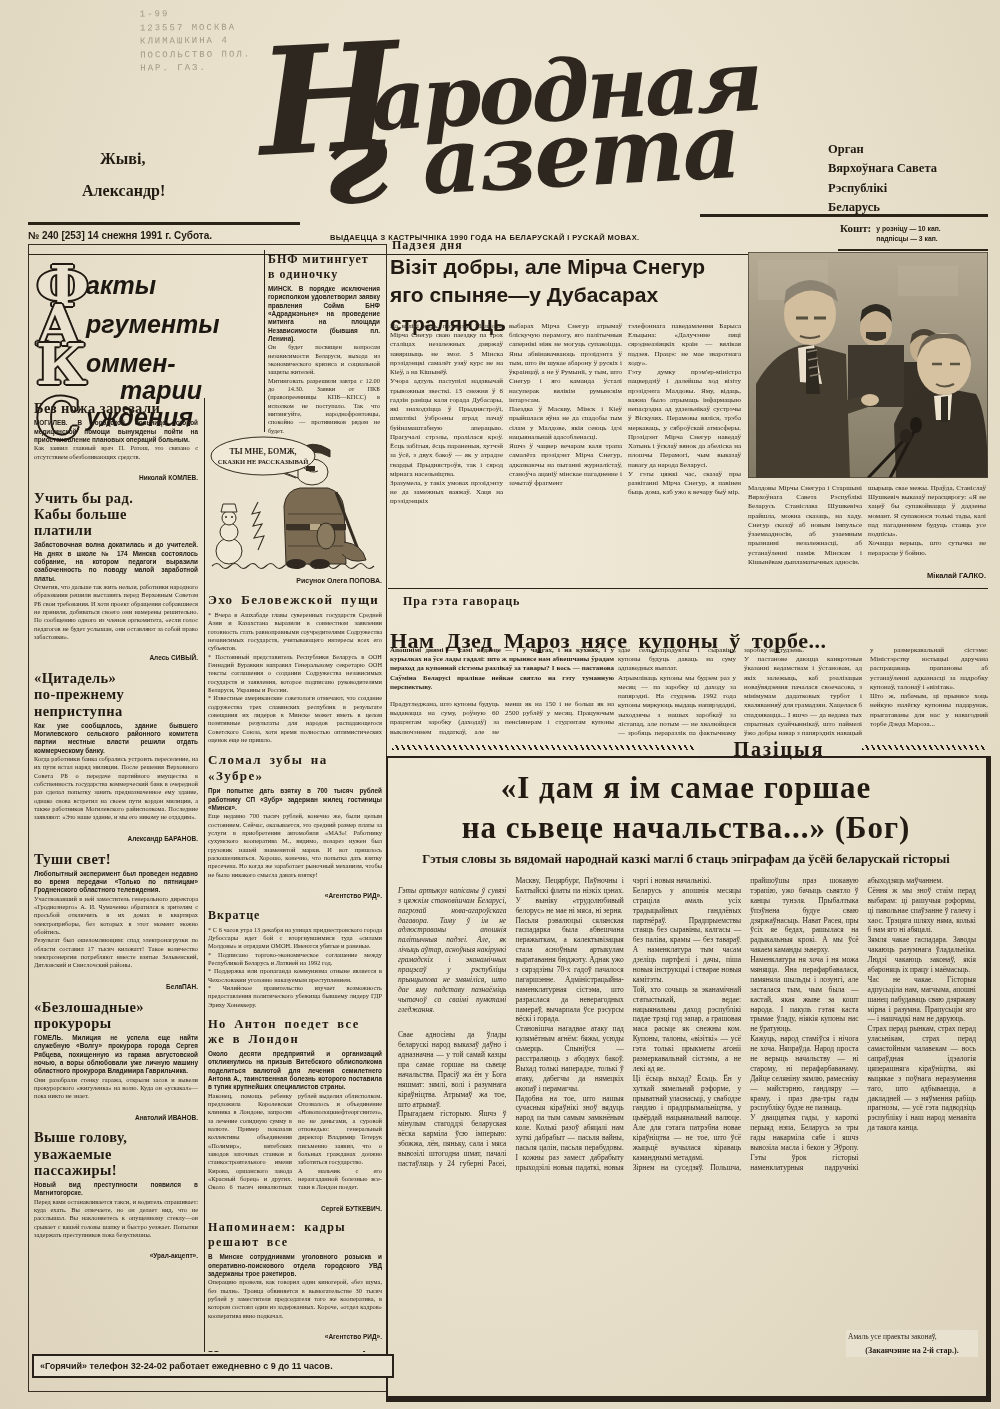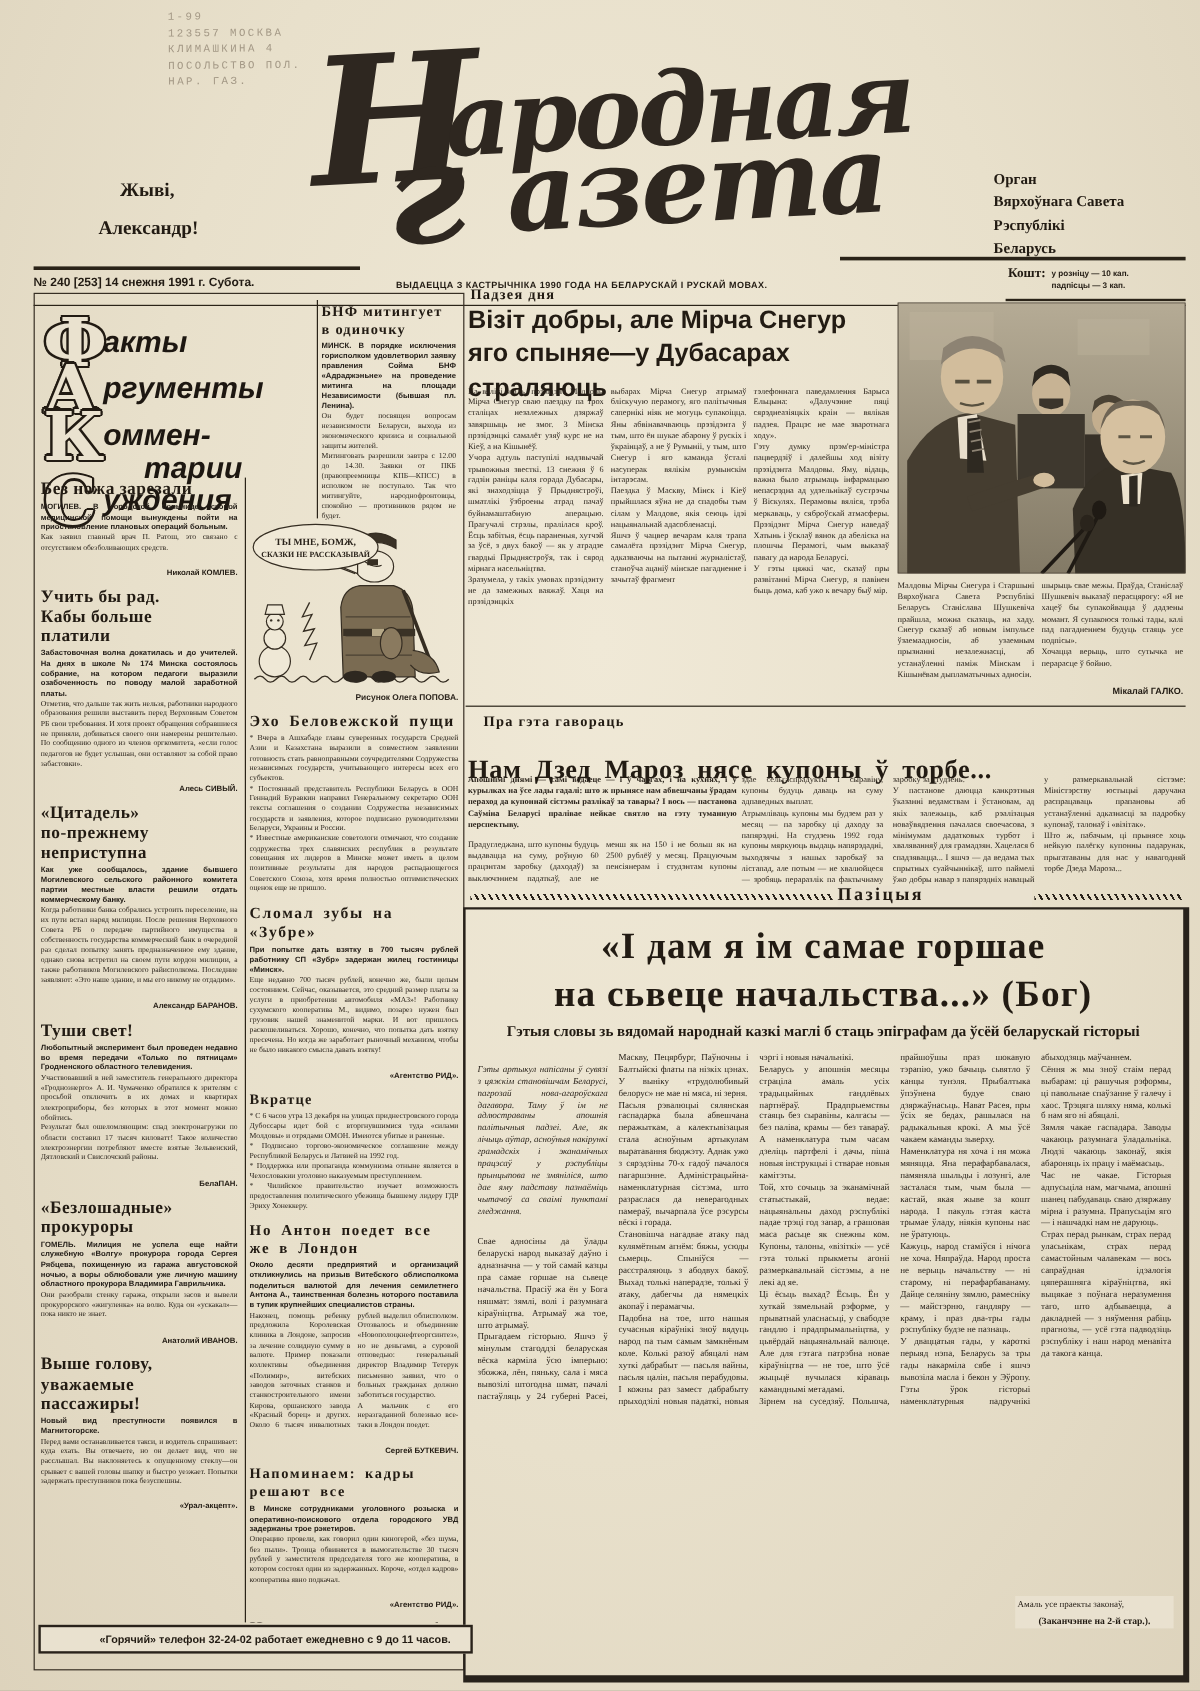--- a/index.html
+++ b/index.html
@@ -249,21 +249,21 @@
       <span class="sig">«Агентство РИД».</span>
     </div>
     <div class="art">
       <div class="serifb h-a" style="font-size:14px;">Ну что с них возьмешь!</div>
       <div class="lead-t fz64">Долгое время имя Эдуарда Тенякова, президента Челябинской универсальной биржи, не сходило со страниц газет. Поводом был его арест по обвинению в получении крупной взятки.</div>
 
     </div>
   </div>
 
   <div class="abs" style="left:32px;top:1354px;width:346px;height:20px;border:2px solid #29221a;background:#e9e1cf;display:flex;align-items:center;padding:0 6px;z-index:5;">
-    <span class="sansb" style="font-size:9px;margin-left:43px;">«Горячий» телефон 32-24-02 работает ежедневно с 9 до 11 часов.</span>
+    <span class="sansb" style="font-size:9px;">«Горячий» телефон 32-24-02 работает ежедневно с 9 до 11 часов.</span>
   </div>
 
   <div class="abs serifb" style="left:392px;top:238px;font-size:12px;letter-spacing:1px;">Падзея дня</div>
   <div class="abs" style="left:390px;top:253px;width:360px;">
     <div class="sansb" style="font-size:21px;line-height:1.35;">Візіт добры, але Мірча Снегур</div>
     <div class="sansb" style="font-size:21px;line-height:1.35;">яго спыняе—у Дубасарах страляюць</div>
   </div>
   <div class="abs body-t fz7" style="left:390px;top:322px;width:113px;height:262px;overflow:hidden;">На вялікі жаль, прэзідэнт Малдовы Мірча Снегур сваю паездку па трох сталіцах незалежных дзяржаў завяршыць не змог. З Мінска прэзідэнцкі самалёт узяў курс не на Кіеў, а на Кішынёў.
 Учора адтуль паступілі надзвычай трывожныя звесткі. 13 снежня ў 6 гадзін раніцы каля горада Дубасары, які знаходзіцца ў Прыднястроўі, шматлікі ўзброены атрад пачаў буйнамаштабную аперацыю. Прагучалі стрэлы, пралілася кроў. Ёсць забітыя, ёсць параненыя, хутчэй за ўсё, з двух бакоў — як у атрадзе гвардыі Прыднястроўя, так і сярод мірнага насельніцтва.
 Зразумела, у такіх умовах прэзідэнту не да замежных ваяжаў. Хаця на прэзідэнцкіх</div>
@@ -341,21 +341,21 @@
   <div class="abs serifb" style="left:390px;top:628px;width:596px;font-size:22px;letter-spacing:.5px;word-spacing:5px;">Нам Дзед Мароз нясе купоны ў торбе...</div>
   <div class="abs body-t fz7" style="left:390px;top:646px;width:224px;height:52px;overflow:hidden;font-weight:bold;">Апошнімі днямі — самі ведаеце — і ў чаргах, і на кухнях, і ў курылках на ўсе лады гадалі: што ж прынясе нам абвешчаны ўрадам пераход да купоннай сістэмы разлікаў за тавары? І вось — пастанова Саўміна Беларусі пралівае нейкае святло на гэту туманную перспектыву.</div>
   <div class="abs body-t fz7 twocol" style="left:390px;top:700px;width:224px;height:46px;overflow:hidden;">Прадугледжана, што купоны будуць выдавацца на суму, роўную 60 працэнтам заробку (даходаў) за выключэннем падаткаў, але не менш як на 150 і не больш як на 2500 рублёў у месяц. Працуючым пенсіянерам і студэнтам купоны дадуць па месцы работы і вучобы. Таму, хто</div>
   <div class="abs body-t fz7 threecol" style="left:618px;top:646px;width:370px;overflow:hidden;">здае сельгаспрадукты і сыравіну, купоны будуць даваць на суму адпаведных выплат.
 Атрымліваць купоны мы будзем раз у месяц — па заробку ці даходу за папярэдні. На студзень 1992 года купоны мяркуюць выдаць напярэдадні, зыходзячы з нашых заробкаў за лістапад, але потым — не хвалюйцеся — зробяць пераразлік па фактычнаму заробку за студзень.
 У пастанове даюцца канкрэтныя ўказанні ведамствам і ўстановам, ад якіх залежыць, каб рэалізацыя новаўвядзення пачалася своечасова, з мінімумам дадатковых турбот і хваляванняў для грамадзян. Хацелася б спадзявацца... І яшчэ — да ведама тых спрытных суайчыннікаў, што паймелі ўжо добры навар з папярэдніх навацый у размеркавальнай сістэме: Міністэрству юстыцыі даручана распрацаваць прапановы аб устанаўленні адказнасці за падробку купонаў, талонаў і «візітак».
 Што ж, пабачым, ці прынясе хоць нейкую палёгку купонны падарунак, прыгатаваны для нас у навагодняй торбе Дзеда Мароза...</div>
 
   <div class="zig" style="left:392px;top:745px;width:302px;"></div>
   <div class="zig" style="left:862px;top:745px;width:124px;"></div>
-  <div class="abs serifb" style="left:698px;top:738px;width:162px;text-align:left;font-size:15px;letter-spacing:2px;background:#e9e1cf;">Пазіцыя</div>
+  <div class="abs serifb" style="left:698px;top:738px;width:162px;text-align:center;font-size:20px;letter-spacing:2px;background:#e9e1cf;">Пазіцыя</div>
 
   <div class="abs" style="left:386px;top:756px;width:598px;height:638px;border:2px solid #28221b;border-right-width:5px;border-bottom-width:6px;"></div>
   <div class="abs serifb" style="left:398px;top:768px;width:576px;font-size:31px;line-height:1.3;text-align:center;letter-spacing:1px;">
     <div>«І дам я ім самае горшае</div>
     <div>на сьвеце начальства...» (Бог)</div>
   </div>
   <div class="abs serifb" style="left:398px;top:852px;width:576px;font-size:12.5px;text-align:center;">Гэтыя словы зь вядомай  народнай  казкі  маглі  б  стаць  эпіграфам  да  ўсёй  беларускай  гісторыі</div>
   <div class="abs body-t fz75" id="paz-body" style="left:398px;top:876px;width:578px;height:504px;overflow:hidden;">
     <p class="paz-intro">Гэты артыкул напісаны ў сувязі з цяжкім становішчам Беларусі, пагрозай нова-агароўскага дагавора. Таму ў ім не адлюстраваны апошнія палітычныя падзеі. Але, як лічыць аўтар, асноўныя накірункі грамадскіх і эканамічных працэсаў у рэспубліцы прынцыпова не змяніліся, што дае яму падставу пазнаёміць чытачоў са сваімі пунктамі гледжання.</p>
     <p>Свае адносіны да ўлады беларускі народ выказаў даўно і адназначна — у той самай казцы пра самае горшае на сьвеце начальства. Прасіў жа ён у Бога няшмат: зямлі, волі і разумнага кіраўніцтва. Атрымаў жа тое, што атрымаў.

